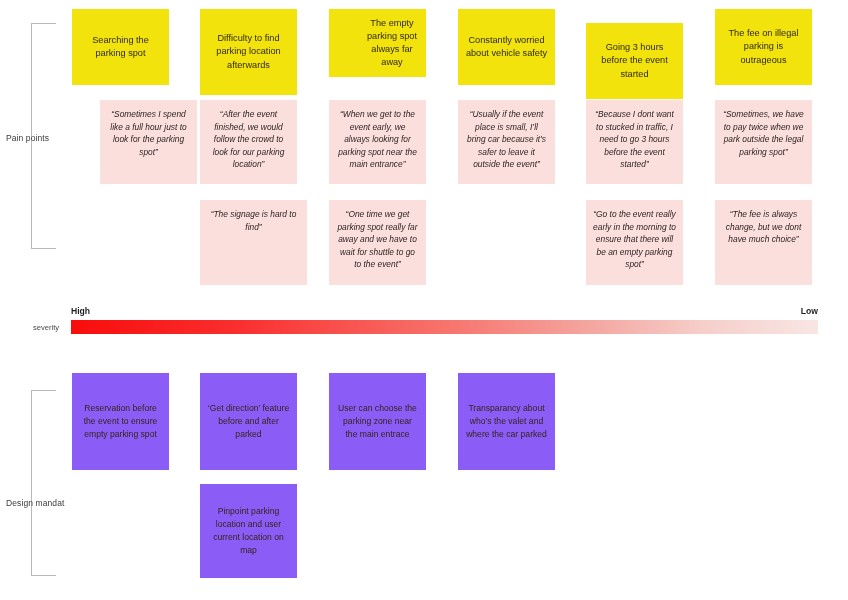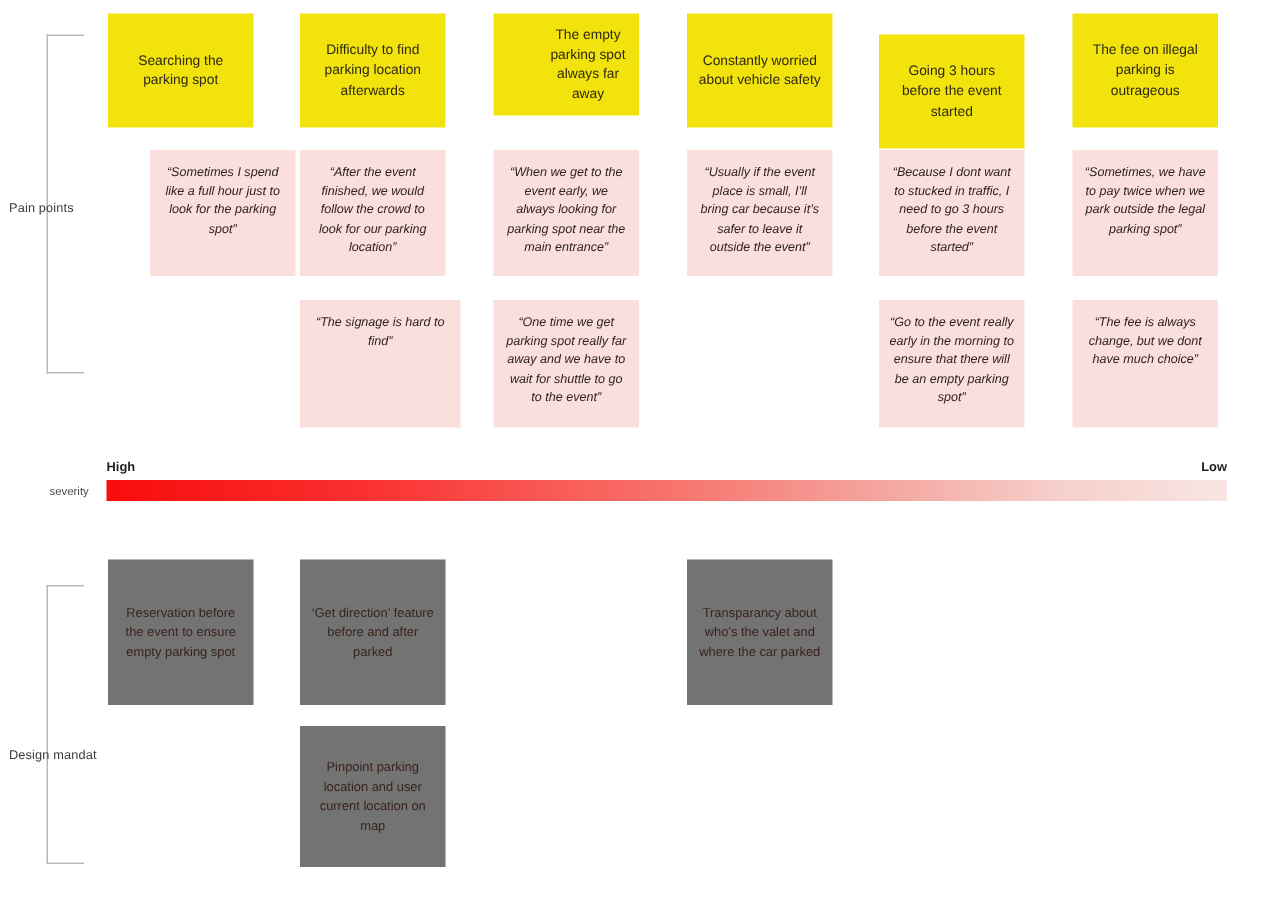--- a/index.html
+++ b/index.html
@@ -56,21 +56,21 @@
   }
   .card-quote {
     background: #FBDFDC;
     font-size: 8.4px;
     font-style: italic;
     color: #2f2424;
     align-items: flex-start;
     line-height: 1.5;
   }
   .card-mandate {
-    background: #737373;
+    background: #8b5cf6;
     font-size: 8.6px;
     color: #38241c;
     align-items: center;
     line-height: 1.52;
   }
   .card-txt { display: block; width: 100%; }
 
   
   .sev-track {
     position: absolute;
@@ -95,21 +95,21 @@
 <body>
 
 <div id="board">
 
   <div class="bracket" style="left:31px; top:23px; width:25px; height:226px;"></div>
   <div class="bracket-label" style="left:6px; top:133px;">Pain points</div>
 
   <div class="card card-theme" style="left:72px; top:9px; width:97px; height:76px;">
     <span class="card-txt">Searching the parking spot</span>
   </div>
-  <div class="card card-theme" style="left:200px; top:9px; width:97px; height:76px;">
+  <div class="card card-theme" style="left:200px; top:9px; width:97px; height:86px;">
     <span class="card-txt">Difficulty to find parking location afterwards</span>
   </div>
   <div class="card card-theme" style="left:329px; top:9px; width:97px; height:68px;padding-left:36px;">
     <span class="card-txt">The empty parking spot always far away</span>
   </div>
   <div class="card card-theme" style="left:458px; top:9px; width:97px; height:76px;">
     <span class="card-txt">Constantly worried about vehicle safety</span>
   </div>
   <div class="card card-theme" style="left:586px; top:9px; width:97px; height:76px;margin-top:14px;">
     <span class="card-txt">Going 3 hours before the event started</span>
@@ -157,20 +157,23 @@
 
   <div class="bracket" style="left:31px; top:390px; width:25px; height:186px;"></div>
   <div class="bracket-label" style="left:6px; top:498px;">Design mandat</div>
 
   <div class="card card-mandate" style="left:72px; top:373px; width:97px; height:97px;">
     <span class="card-txt">Reservation before the event to ensure empty parking spot</span>
   </div>
   <div class="card card-mandate" style="left:200px; top:373px; width:97px; height:97px;">
     <span class="card-txt">‘Get direction’ feature before and after parked</span>
   </div>
+  <div class="card card-mandate" style="left:329px; top:373px; width:97px; height:97px;">
+    <span class="card-txt">User can choose the parking zone near the main entrace</span>
+  </div>
   <div class="card card-mandate" style="left:458px; top:373px; width:97px; height:97px;">
     <span class="card-txt">Transparancy about who’s the valet and where the car parked</span>
   </div>
 
   <div class="card card-mandate" style="left:200px; top:484px; width:97px; height:94px;">
     <span class="card-txt">Pinpoint parking location and user current location on map</span>
   </div>
 
 </div>
 

